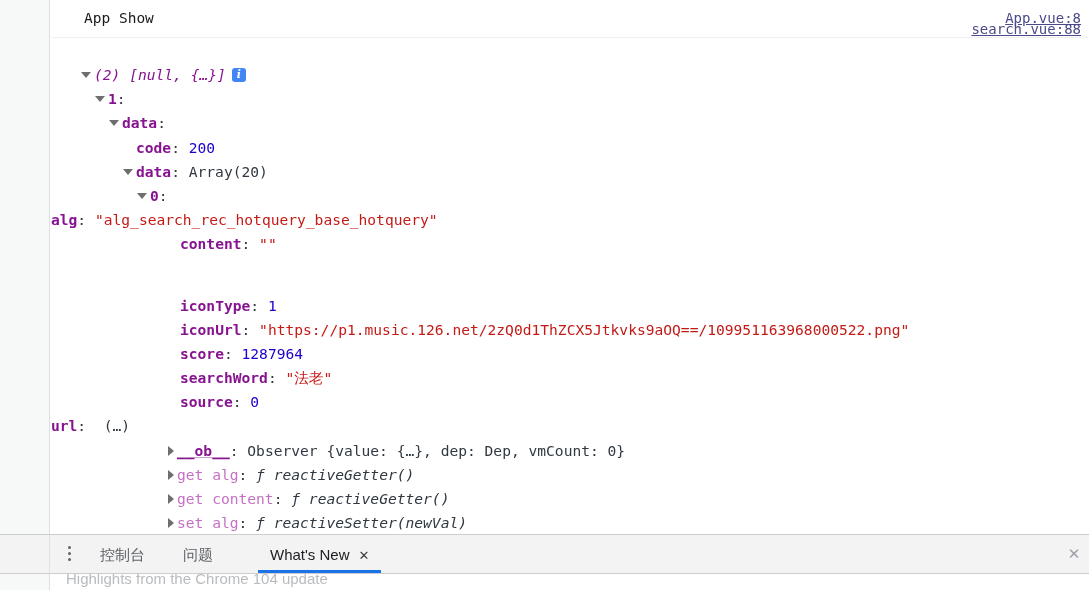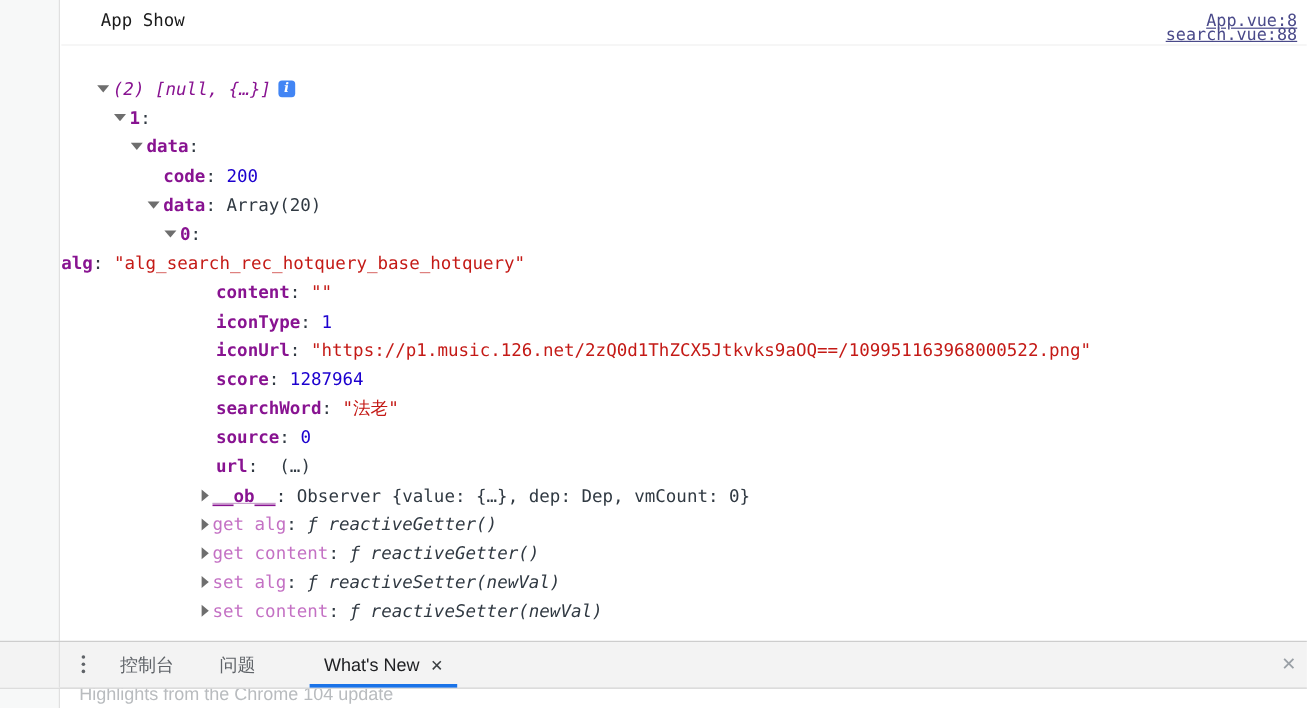--- a/index.html
+++ b/index.html
@@ -289,21 +289,21 @@
         <div class="line" style="">
           <span class="key bold">alg</span><span class="plain">:</span>
           <span class="str">"alg_search_rec_hotquery_base_hotquery"</span>
         </div>
 
         <div class="line" style="padding-left:129px;">
           <span class="key bold">content</span><span class="plain">:</span>
           <span class="str">""</span>
         </div>
 
-        <div class="line" style="padding-left:129px;">
+        <div class="line" style="padding-left:129px;margin-top:37px;">
           <span class="key bold">iconType</span><span class="plain">:</span>
           <span class="num">1</span>
         </div>
 
         <div class="line" style="padding-left:129px;">
           <span class="key bold">iconUrl</span><span class="plain">:</span>
           <span class="str">"https://p1.music.126.net/2zQ0d1ThZCX5Jtkvks9aOQ==/109951163968000522.png"</span>
         </div>
 
         <div class="line" style="padding-left:129px;">
@@ -314,21 +314,21 @@
         <div class="line" style="padding-left:129px;">
           <span class="key bold">searchWord</span><span class="plain">:</span>
           <span class="str">"法老"</span>
         </div>
 
         <div class="line" style="padding-left:129px;">
           <span class="key bold">source</span><span class="plain">:</span>
           <span class="num">0</span>
         </div>
 
-        <div class="line" style="padding-left:129px;">
+        <div class="line" style="">
           <span class="key bold">url</span><span class="plain">:</span>
           <span class="plain">&nbsp;</span><span class="plain">(…)</span>
         </div>
 
         <div class="line" style="padding-left:117px;">
           <span class="tri tri-right"></span><span class="key-ob bold">__ob__</span><span class="plain">:</span>
           <span class="objname">Observer</span>
           <span class="objname">{value: {…}, dep: Dep, vmCount: 0}</span>
         </div>
 

